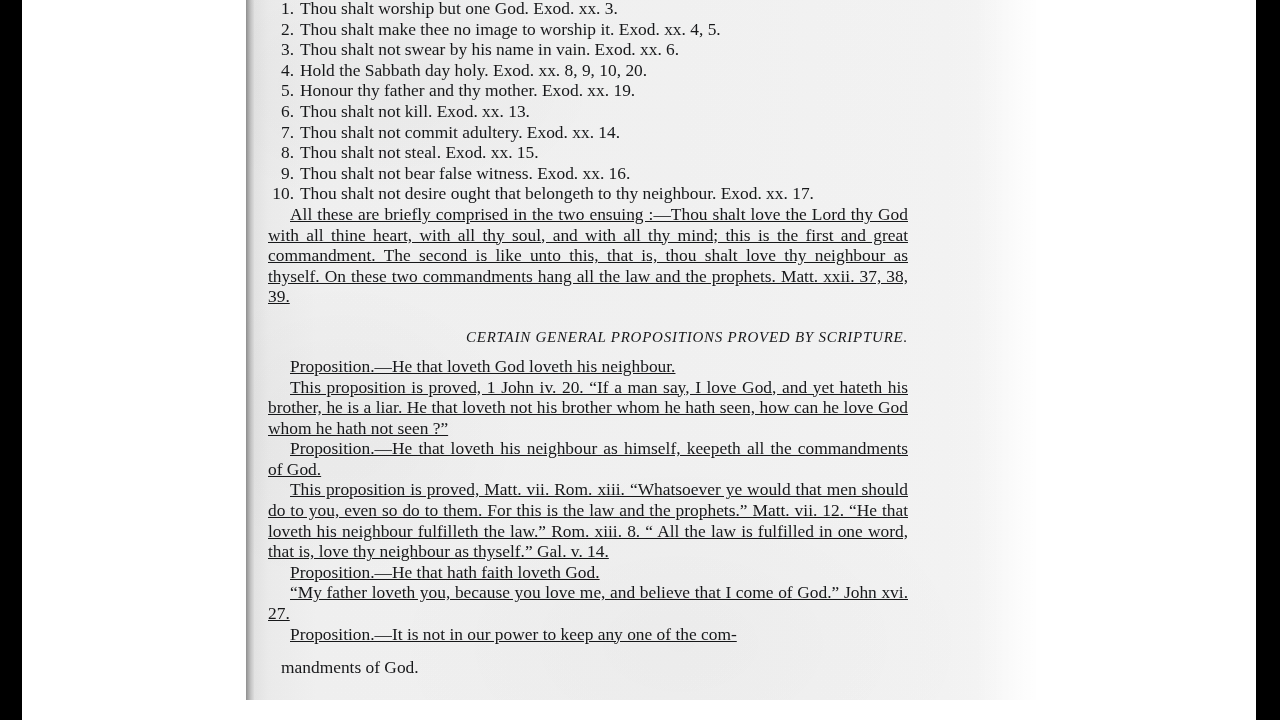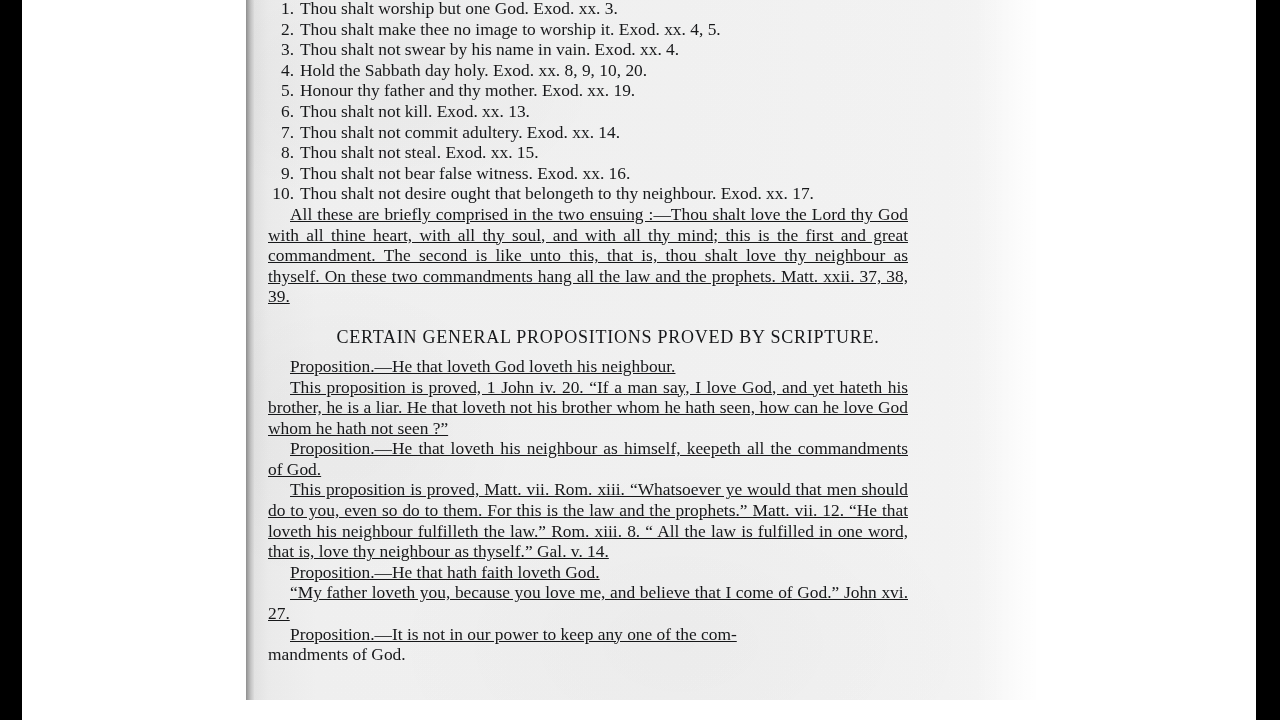--- a/index.html
+++ b/index.html
@@ -145,32 +145,33 @@
   }
 
   p.para {
     margin: 0;
     text-indent: 22px;
     text-decoration: underline;
   }
 
   h2.section-heading {
     margin: 20px 0 9px 0;
-    font-size: 18px;
+    font-size: 15px;
     line-height: 20px;
     letter-spacing: 0.75px;
     font-weight: normal;
-    text-align: center;
+    text-align: right;
     padding-left: 40px;
     text-transform: uppercase;
+    font-style: italic;
   }
 
   
   .clipped {
-    margin: 0;
+    margin: 13px;
     text-indent: 0;
   }
 </style>
 </head>
 <body>
 
 <div class="viewport">
 
   <div class="mat"></div>
 
@@ -180,21 +181,21 @@
     <div class="column">
 
       <ul class="cmd-list">
         <li class="cmd-item">
           <span class="num">1.</span><span>Thou shalt worship but one God.  Exod. xx. 3.</span>
         </li>
         <li class="cmd-item">
           <span class="num">2.</span><span>Thou shalt make thee no image to worship it.  Exod. xx. 4, 5.</span>
         </li>
         <li class="cmd-item">
-          <span class="num">3.</span><span>Thou shalt not swear by his name in vain.  Exod. xx. 4.</span>
+          <span class="num">3.</span><span>Thou shalt not swear by his name in vain.  Exod. xx. 6.</span>
         </li>
         <li class="cmd-item">
           <span class="num">4.</span><span>Hold the Sabbath day holy.  Exod. xx. 8, 9, 10, 20.</span>
         </li>
         <li class="cmd-item">
           <span class="num">5.</span><span>Honour thy father and thy mother.  Exod. xx. 19.</span>
         </li>
         <li class="cmd-item">
           <span class="num">6.</span><span>Thou shalt not kill.  Exod. xx. 13.</span>
         </li>

